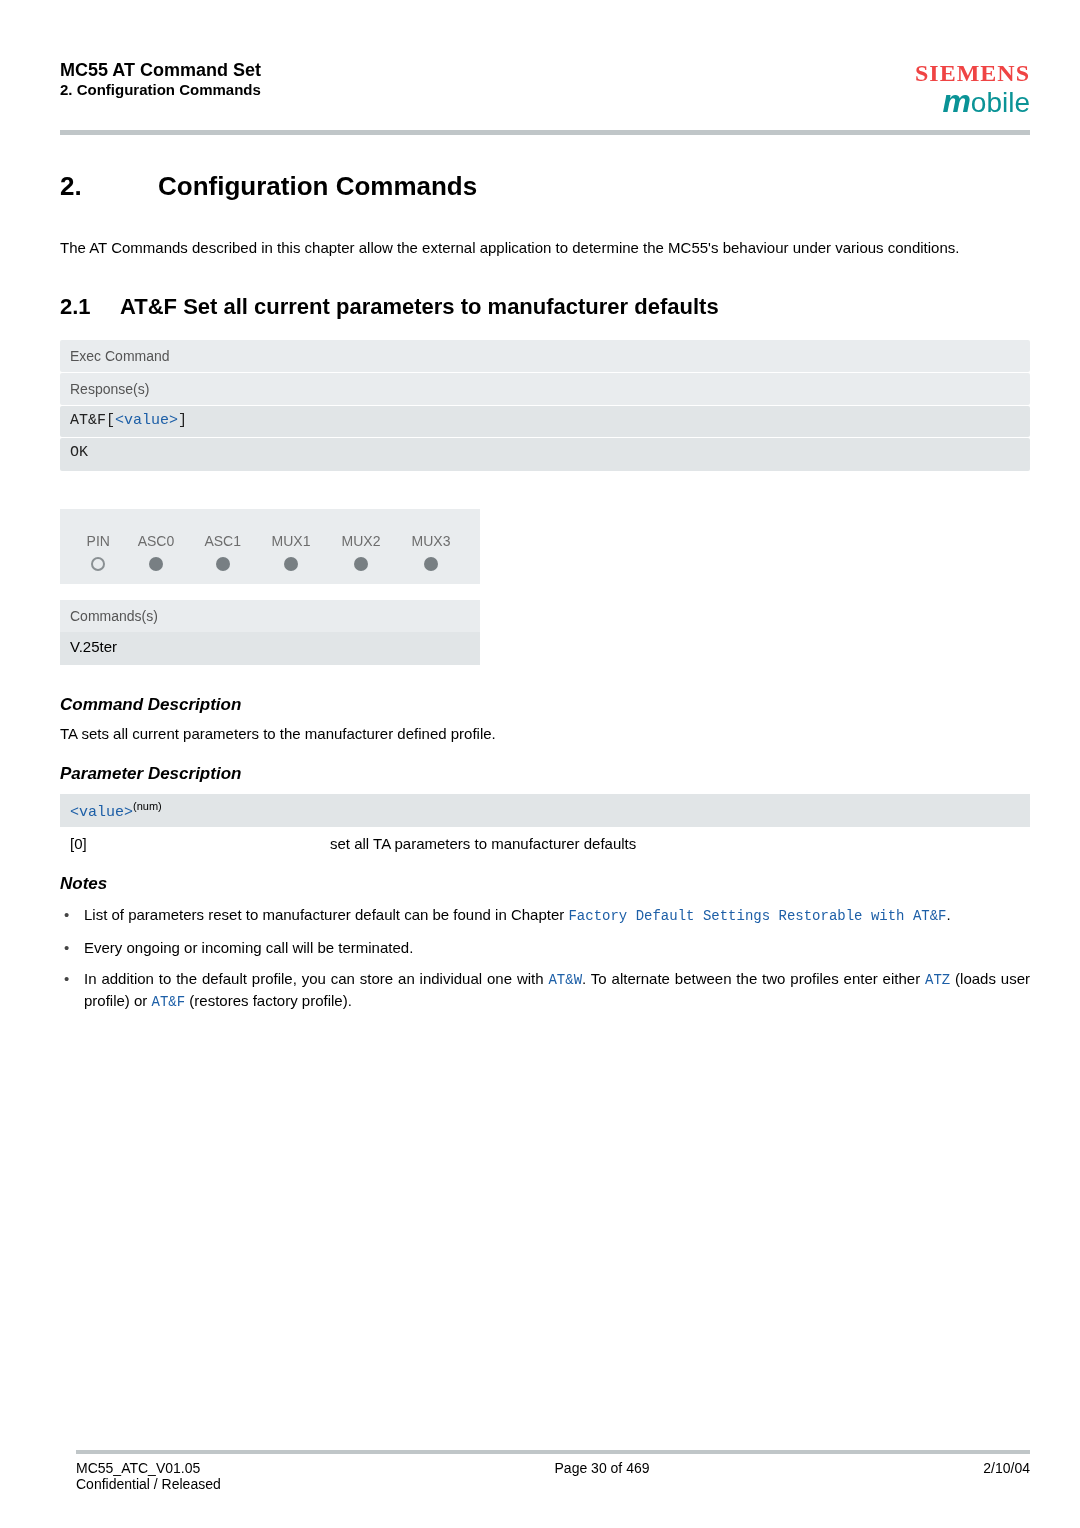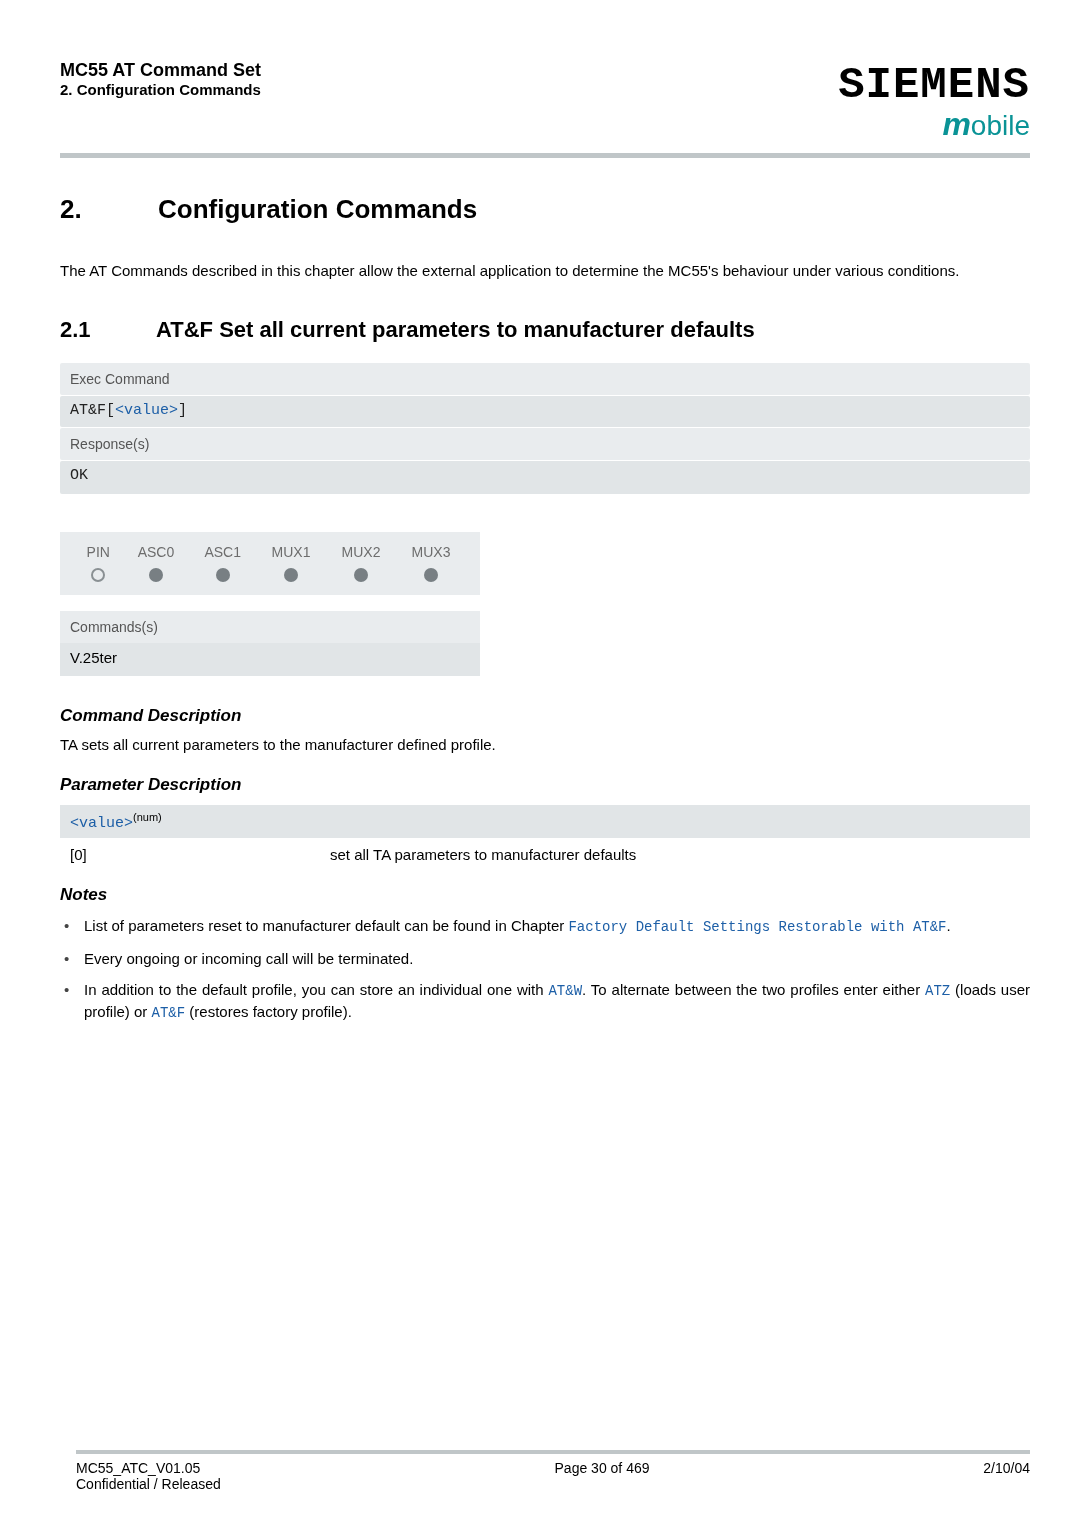--- a/index.html
+++ b/index.html
@@ -10,40 +10,40 @@
   background: #fff;
   color: #000;
   position: relative;
 }
 .page { padding: 60px 50px 0 60px; }
 .header { display: flex; justify-content: space-between; align-items: flex-start; margin-bottom: 2px; }
 .header-left { }
 .doc-title { font-size: 18px; font-weight: bold; }
 .doc-sub { font-size: 15px; font-weight: bold; }
 .brand { text-align: right; }
-.brand-name { font-family: Liberation Mono, monospace; font-size: 44px; font-weight: 900; letter-spacing: 1px; color: #000000; }
+.brand-name { font-family: Liberation Serif, serif; font-size: 24px; font-weight: 900; letter-spacing: 1px; color: #ef4444; }
 .brand-sub { font-size: 28px; color: #0a9396; margin-top: -4px; text-align: right; }
 .brand-sub .m { font-style: italic; font-weight: bold; font-size: 32px; color: #0a9396; }
 .hr-top { height: 5px; background: #c0c6c8; margin-top: 10px; margin-bottom: 36px; }
 .h1 { font-size: 26px; font-weight: bold; margin-bottom: 36px; }
 .h1 .num { display: inline-block; width: 98px; }
 .intro { font-size: 15px; line-height: 1.35; margin-bottom: 36px; }
-.h2 { font-size: 22px; font-weight: bold; margin-bottom: 20px; display: flex; gap: 36px; }
+.h2 { font-size: 22px; font-weight: bold; margin-bottom: 20px; display: flex; }
 .h2 .num { display: inline-block; width: 60px; flex: 0 0 60px; }
 .h3 { font-size: 17px; font-style: italic; font-weight: bold; margin-bottom: 10px; }
 
 .syntax-block { margin-bottom: 38px; border-radius: 25px; }
 .panel { background: #e9ecee; border-radius: 2px; padding: 8px 10px; margin-bottom: 1px; font-size: 14px; color: #555; }
 .panel.code { background: #e1e5e7; font-family: "Courier New", monospace; font-size: 15px; color: #222; padding: 6px 10px 8px; }
 .panel.code .mono-link { color: #1d5fa7; }
 .panel.resp-head { background: #e9ecee; }
 .panel.resp-body { background: #e1e5e7; font-family: "Courier New", monospace; font-size: 15px; color: #222; padding: 6px 10px 10px; }
 
 .matrix { background: #e9ecee; padding: 10px 14px; width: 420px; margin-top: 16px; margin-bottom: 16px; }
-.matrix table { width: 100%; border-collapse: collapse; font-size: 14px; color: #6d6d6d; }
+.matrix table { width: 100%; border-collapse: collapse; font-size: 14px; color: #6d6d6d; margin-top: 12px; }
 .matrix th { font-weight: normal; padding: 2px 6px; text-align: center; }
 .matrix td { text-align: center; padding: 6px 6px 0; }
 .dot-filled { width: 14px; height: 14px; border-radius: 50%; background: #787f83; display: inline-block; }
 .dot-empty { width: 14px; height: 14px; border-radius: 50%; border: 2px solid #8a9093; display: inline-block; box-sizing: border-box; }
 
 .ref-block { width: 420px; margin-bottom: 30px; }
 .ref-head { background: #e9ecee; padding: 8px 10px; font-size: 14px; color: #555; }
 .ref-body { background: #e1e5e7; padding: 6px 10px 10px; font-size: 15px; }
 
 .subtext { font-size: 15px; margin-bottom: 22px; }
@@ -88,24 +88,24 @@
   <p class="intro">The AT Commands described in this chapter allow the external application to determine the MC55's behaviour under various conditions.</p>
 
   <div class="h2">
     <span class="num">2.1</span>
     <span>AT&amp;F   Set all current parameters to manufacturer defaults</span>
   </div>
 
 
   <div class="syntax-block">
     <div class="panel">Exec Command</div>
+    <div class="panel resp-head">Response(s)</div>
     <div class="panel code">
       <span>AT&amp;F[</span><span class="mono-link">&lt;value&gt;</span><span>]</span>
     </div>
-    <div class="panel resp-head">Response(s)</div>
     <div class="panel resp-body">OK</div>
   </div>
 
   <div class="matrix">
     <table>
       <tbody>
           <tr>
         <th>PIN</th>
         <th>ASC0</th>
         <th>ASC1</th>

